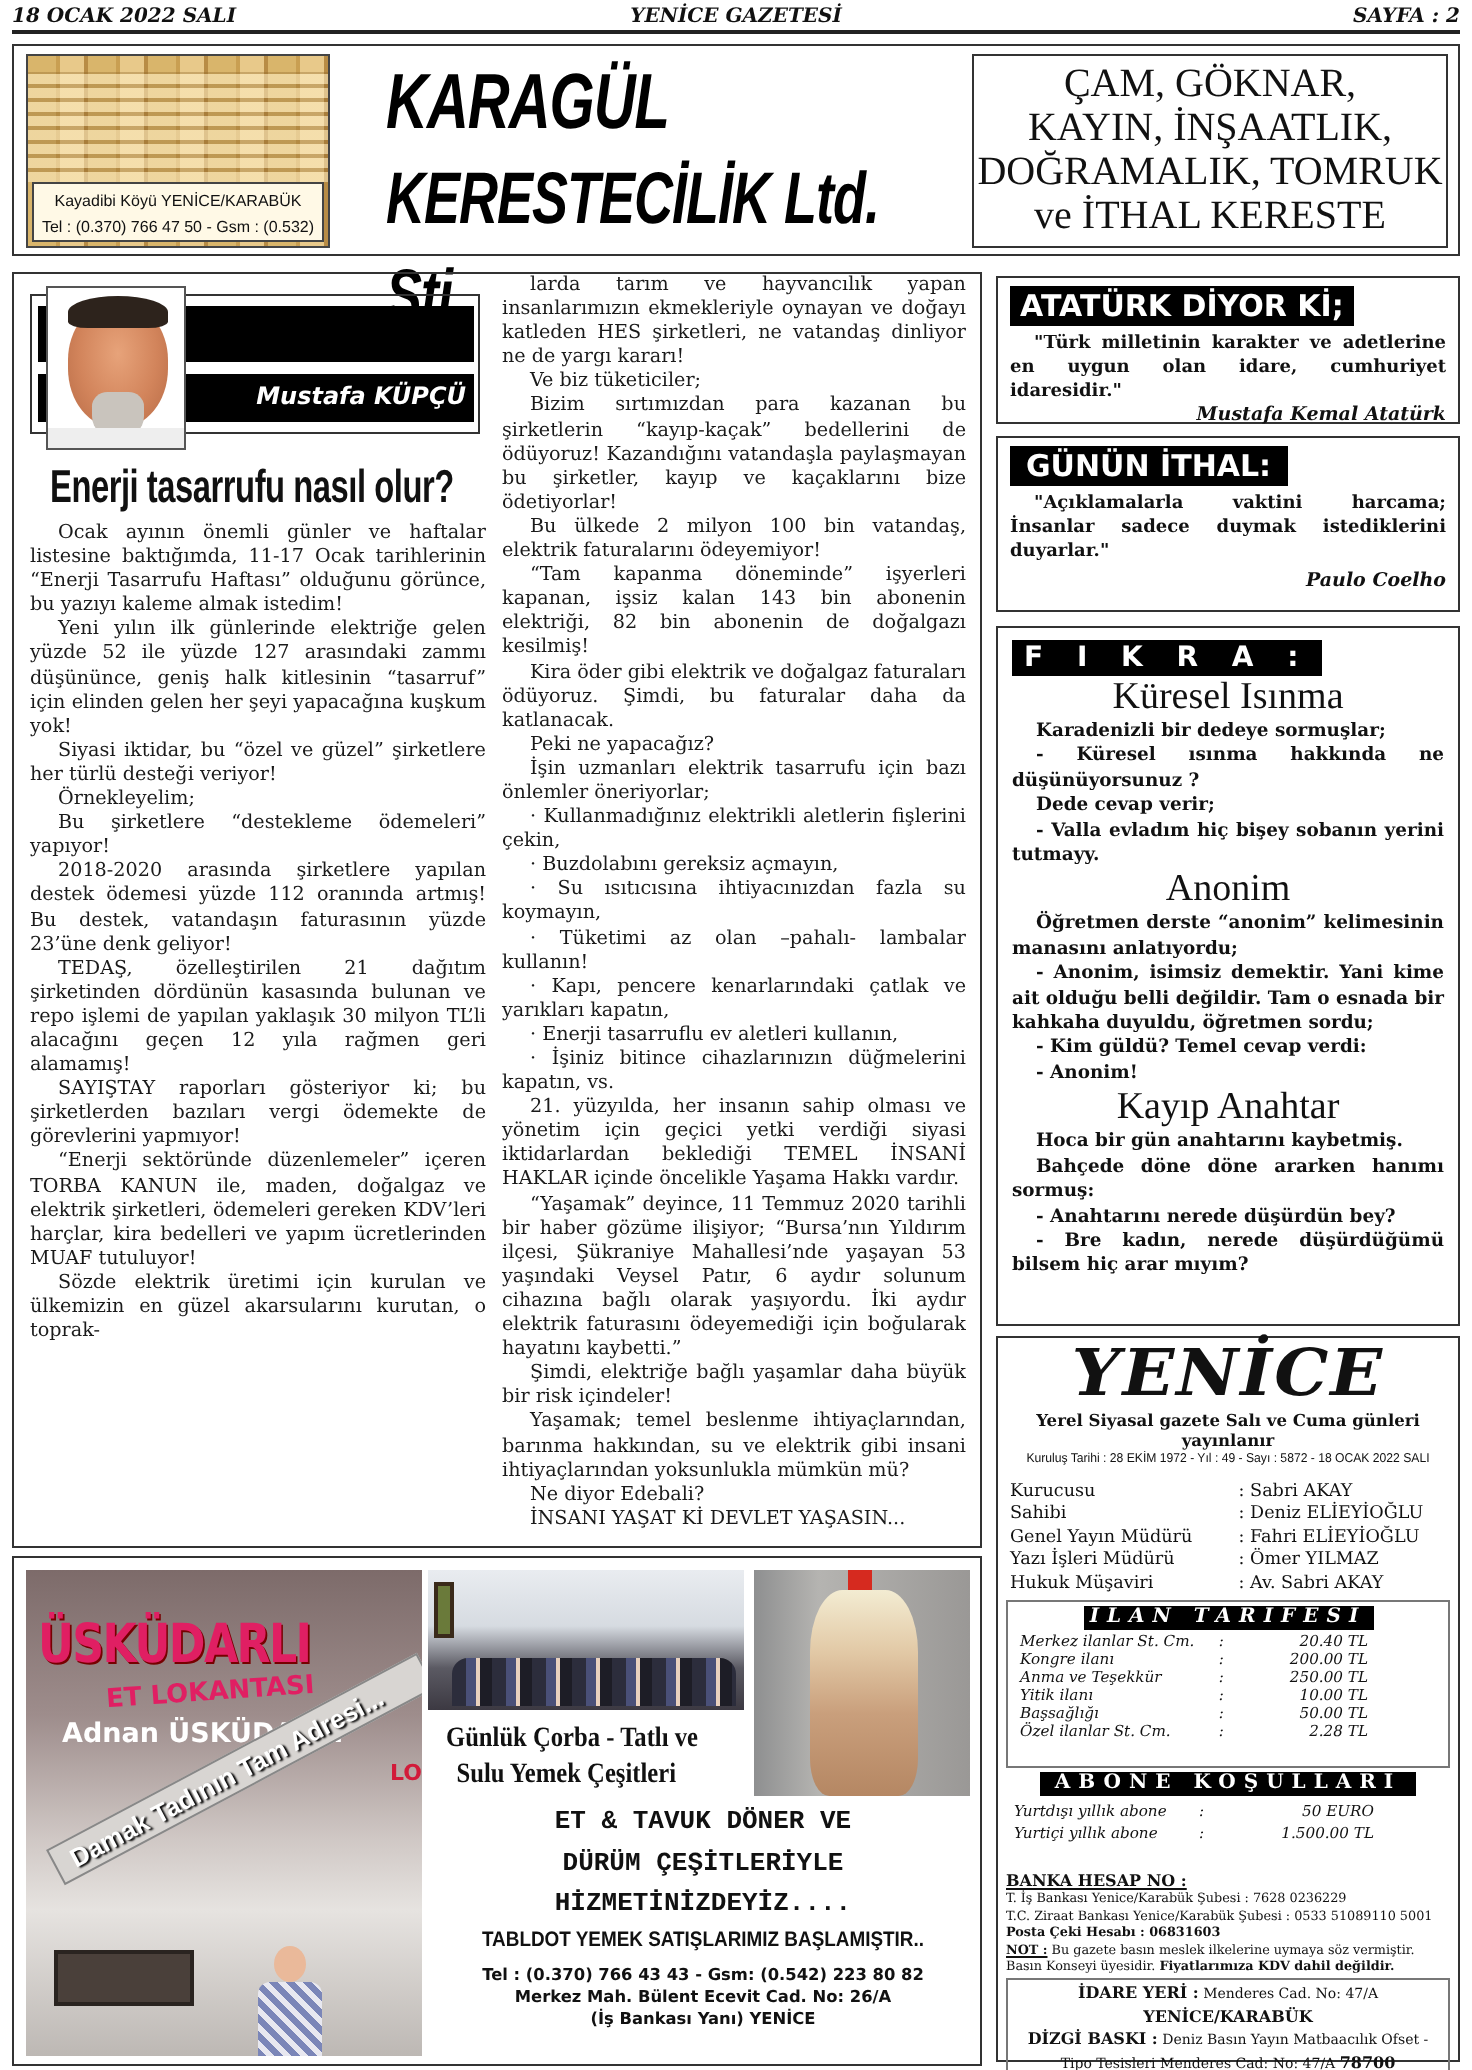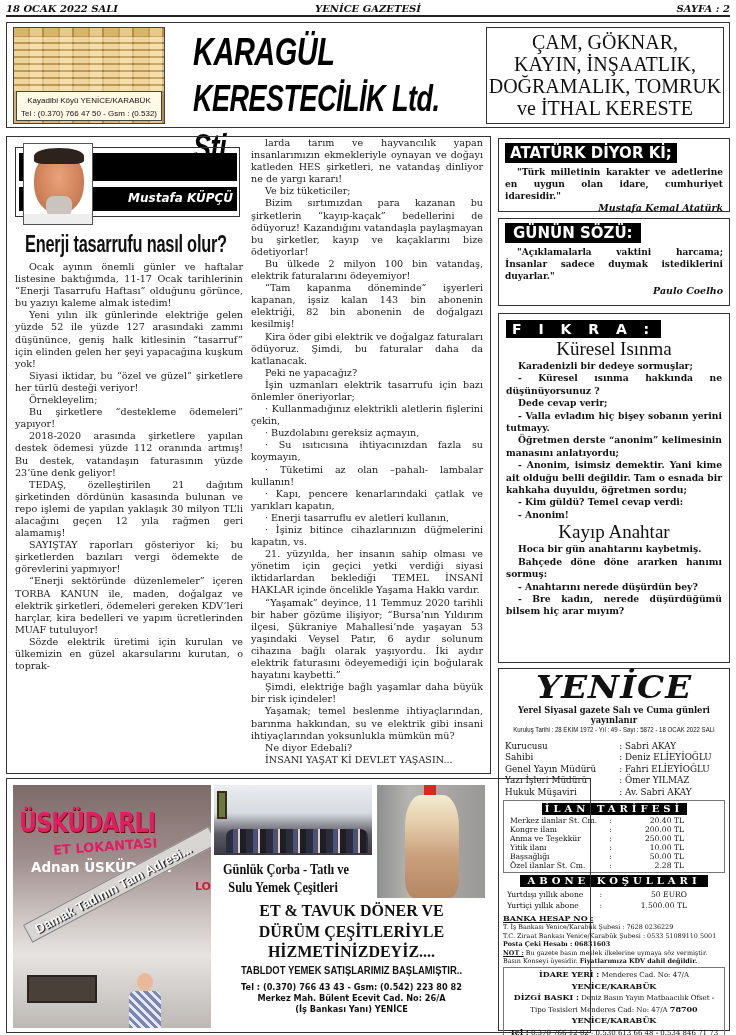--- a/index.html
+++ b/index.html
@@ -50,50 +50,50 @@
 .qauth { font-family: "DejaVu Serif", serif; font-style: italic; font-weight: bold; font-size: 9.5px; text-align: right; padding-right: 6px; }
 
 .fikra { font-family: "DejaVu Serif", serif; font-size: 9.2px; line-height: 12.4px; padding: 0 7px; text-align: justify; font-weight: bold; }
 .fikra .ft { font-family: "Liberation Serif", serif; font-weight: normal; font-size: 19px; line-height: 22px; text-align: center; }
 .fikra p { text-indent: 12px; }
 
 
 .yenice-logo { font-family: "DejaVu Serif", serif; font-weight: 900; font-style: italic; font-size: 34px; text-align: center; letter-spacing: 1px; line-height: 36px; transform: scaleY(0.95); }
 .imp-table { width: 100%; border-collapse: collapse; font-family: "DejaVu Serif", serif; font-size: 8.8px; }
 .imp-table td { padding: 0 0 0 6px; line-height: 11.4px; }
-.tarif { border: 1px solid #777; margin: 2px 4px 0 4px; padding-bottom: 2px; }
+.tarif { border: 1px solid #777; margin: 2px 4px 0 4px; padding-bottom: 13px; font-style: italic; }
 .tarif-head { background: #000; color: #fff; font-family: "DejaVu Serif", serif; font-weight: bold; font-size: 10px; letter-spacing: 4px; text-align: center; margin: 2px auto 1px auto; width: 145px; line-height: 12px; }
 .tarif table { width: 100%; border-collapse: collapse; font-family: "DejaVu Serif", serif; font-size: 7.6px; }
 .tarif td { line-height: 9px; padding: 0 0 0 6px; }
 .abone-head { background: #000; color: #fff; font-family: "DejaVu Serif", serif; font-weight: bold; font-size: 10px; letter-spacing: 4px; text-align: center; margin: 2px auto 1px auto; width: 188px; line-height: 12px; }
 .bank { font-family: "DejaVu Serif", serif; font-size: 6.4px; line-height: 8.4px; padding: 0 4px; }
 .bank b.u { text-decoration: underline; font-size: 8px; }
 .idare { border: 1px solid #777; margin: 2px 4px; text-align: center; font-family: "DejaVu Serif", serif; font-size: 7px; line-height: 10.5px; padding: 1px 2px; }
 .idare b { font-size: 8px; }
 
 
-.adbot { position: absolute; left: 6px; top: 778px; width: 585px; height: 255px; border: 1.5px solid #333; overflow: hidden; }
+.adbot { position: absolute; left: 6px; top: 778px; width: 485px; height: 255px; border: 1.5px solid #333; overflow: hidden; }
 .rest-photo { position: absolute; left: 6px; top: 6px; width: 198px; height: 243px; background: linear-gradient(180deg, #7d6b6a 0%, #9e8d8c 30%, #cfc7c4 55%, #e6e3e0 70%, #bdb8b4 100%); overflow: hidden; }
 .rest-photo .sign1 { position: absolute; left: 6px; top: 22px; font-family: "DejaVu Sans", sans-serif; font-weight: bold; font-size: 27px; color: #e01f63; letter-spacing: -1px; transform: scaleX(0.82); transform-origin: left top; text-shadow: 1px 1px 0 #700; }
 .rest-photo .sign2 { position: absolute; left: 40px; top: 54px; font-family: "DejaVu Sans", sans-serif; font-weight: bold; font-size: 13px; color: #e01f63; transform: rotate(-4deg); }
 .rest-photo .sign3 { position: absolute; left: 18px; top: 74px; font-family: "DejaVu Sans", sans-serif; font-weight: bold; font-size: 13.5px; color: #fff; }
 .rest-photo .banner { position: absolute; left: 10px; top: 140px; width: 210px; height: 20px; background: #d8d5d2; border: 1px solid #888; transform: rotate(-28deg); transform-origin: left top; font-family: "Liberation Sans", sans-serif; font-weight: bold; font-size: 13px; color: #fff; text-shadow: 1px 1px 1px #000; padding-left: 8px; line-height: 19px; white-space: nowrap; }
 .rest-photo .loka { position: absolute; right: 4px; top: 95px; width: 12px; font-family: "DejaVu Sans", sans-serif; font-weight: bold; font-size: 11px; color: #d21b3a; line-height: 14px; text-align: center; }
 .rest-photo .grill { position: absolute; left: 14px; top: 190px; width: 70px; height: 28px; background: #4a403a; border: 2px solid #2a2420; }
 .rest-photo .chef { position: absolute; left: 116px; top: 188px; width: 32px; height: 55px; }
 .rest-photo .chef .h { position: absolute; left: 8px; top: 0; width: 16px; height: 18px; border-radius: 50%; background: #eab99a; }
 .rest-photo .chef .b { position: absolute; left: 0; top: 18px; width: 32px; height: 37px; background: repeating-linear-gradient(45deg, #7b86b8 0 3px, #e8e8f0 3px 6px); border-radius: 6px 6px 0 0; }
 .dining-photo { position: absolute; left: 207px; top: 6px; width: 158px; height: 70px; background: linear-gradient(180deg, #e9ecf0 0%, #d6dbe1 40%, #5b5a63 70%, #3c3942 100%); overflow: hidden; }
 .dining-photo .frame { position: absolute; left: 3px; top: 6px; width: 10px; height: 28px; border: 2px solid #3a2a1a; background: #6a7a3a; }
 .dining-photo .people { position: absolute; left: 12px; bottom: 2px; right: 4px; height: 24px; background: repeating-linear-gradient(90deg, #2c2d3c 0 7px, #4a5078 7px 12px, #e9d1be 12px 14px, #1d1d26 14px 20px); border-radius: 8px 8px 0 0; }
 .doner-photo { position: absolute; left: 370px; top: 6px; width: 108px; height: 113px; background: linear-gradient(90deg, #8e8f90 0%, #b5b4b1 30%, #9a9896 100%); overflow: hidden; }
 .doner-photo .spit { position: absolute; left: 47px; top: 0; width: 12px; height: 12px; background: #d62a1f; }
 .doner-photo .meat { position: absolute; left: 28px; top: 10px; width: 54px; height: 103px; border-radius: 30% 30% 18% 18%; background: linear-gradient(180deg, #f3ecd2 0%, #e2c9a6 30%, #c99f7c 60%, #b58763 100%); }
 .rest-tag { position: absolute; left: 216px; top: 82px; font-family: "Liberation Serif", serif; font-weight: bold; font-size: 14px; line-height: 18px; transform: scaleX(0.88); transform-origin: left top; white-space: nowrap; }
-.rest-main { position: absolute; left: 207px; top: 122px; width: 275px; text-align: center; font-family: Liberation Serif, serif; font-weight: bold; font-size: 16px; line-height: 20.5px; }
+.rest-main { position: absolute; left: 207px; top: 122px; width: 275px; text-align: center; font-family: Liberation Mono, monospace; font-weight: bold; font-size: 13px; line-height: 20.5px; }
 .rest-sub { position: absolute; left: 207px; top: 185px; width: 275px; text-align: center; font-family: "Liberation Sans", sans-serif; font-weight: bold; font-size: 10.5px; transform: scaleX(0.9); transform-origin: center top; }
 .rest-contact { position: absolute; left: 207px; top: 203px; width: 275px; text-align: center; font-family: "DejaVu Sans", sans-serif; font-weight: bold; font-size: 8.2px; line-height: 11px; }
 </style>
 </head>
 <body>
 
 <div class="topbar">
   <span class="l">18 OCAK 2022 SALI</span>
   <span class="c">YENİCE GAZETESİ</span>
   <span class="r">SAYFA : 2</span>
@@ -171,35 +171,36 @@
 
 <div class="rbox" style="top:138px;height:74px;">
   <div class="rhead" style="font-size:15px;padding:1px 5px;margin:4px 0 3px 6px;">ATATÜRK DİYOR Kİ;</div>
   <div class="quote">
       <p>"Türk milletinin karakter ve adetlerine en uygun olan idare, cumhuriyet idaresidir."</p>
     </div>
   <div class="qauth">Mustafa Kemal Atatürk</div>
 </div>
 
 <div class="rbox" style="top:218px;height:88px;">
-  <div class="rhead" style="font-size:15px;padding:1px 8px;margin:4px 0 3px 6px;">GÜNÜN SÖZÜ:</div>
+  <div class="rhead" style="font-size:15px;padding:1px 8px;margin:4px 0 3px 6px;">GÜNÜN İTHAL:</div>
   <div class="quote">
       <p>"Açıklamalarla vaktini harcama; İnsanlar sadece duymak istediklerini duyarlar."</p>
     </div>
   <div class="qauth" style="margin-top:3px;">Paulo Coelho</div>
 </div>
 
 <div class="rbox" style="top:313px;height:350px;">
   <div class="rhead" style="font-family:'DejaVu Sans',sans-serif;font-size:14px;letter-spacing:6px;padding:1px 6px;margin:6px 0 0 7px;">F I K R A :</div>
   <div class="fikra" id="fikra">
       <div class="ft">Küresel Isınma</div>
       <p>Karadenizli bir dedeye sormuşlar;</p>
       <p>- Küresel ısınma hakkında ne düşünüyorsunuz ?</p>
       <p>Dede cevap verir;</p>
       <p>- Valla evladım hiç bişey sobanın yerini tutmayy.</p>
+      <div class="ft">Anonim</div>
       <p>Öğretmen derste “anonim” kelimesinin manasını anlatıyordu;</p>
       <p>- Anonim, isimsiz demektir. Yani kime ait olduğu belli değildir. Tam o esnada bir kahkaha duyuldu, öğretmen sordu;</p>
       <p>- Kim güldü? Temel cevap verdi:</p>
       <p>- Anonim!</p>
       <div class="ft">Kayıp Anahtar</div>
       <p>Hoca bir gün anahtarını kaybetmiş.</p>
       <p>Bahçede döne döne ararken hanımı sormuş:</p>
       <p>- Anahtarını nerede düşürdün bey?</p>
       <p>- Bre kadın, nerede düşürdüğümü bilsem hiç arar mıyım?</p>
     </div>

